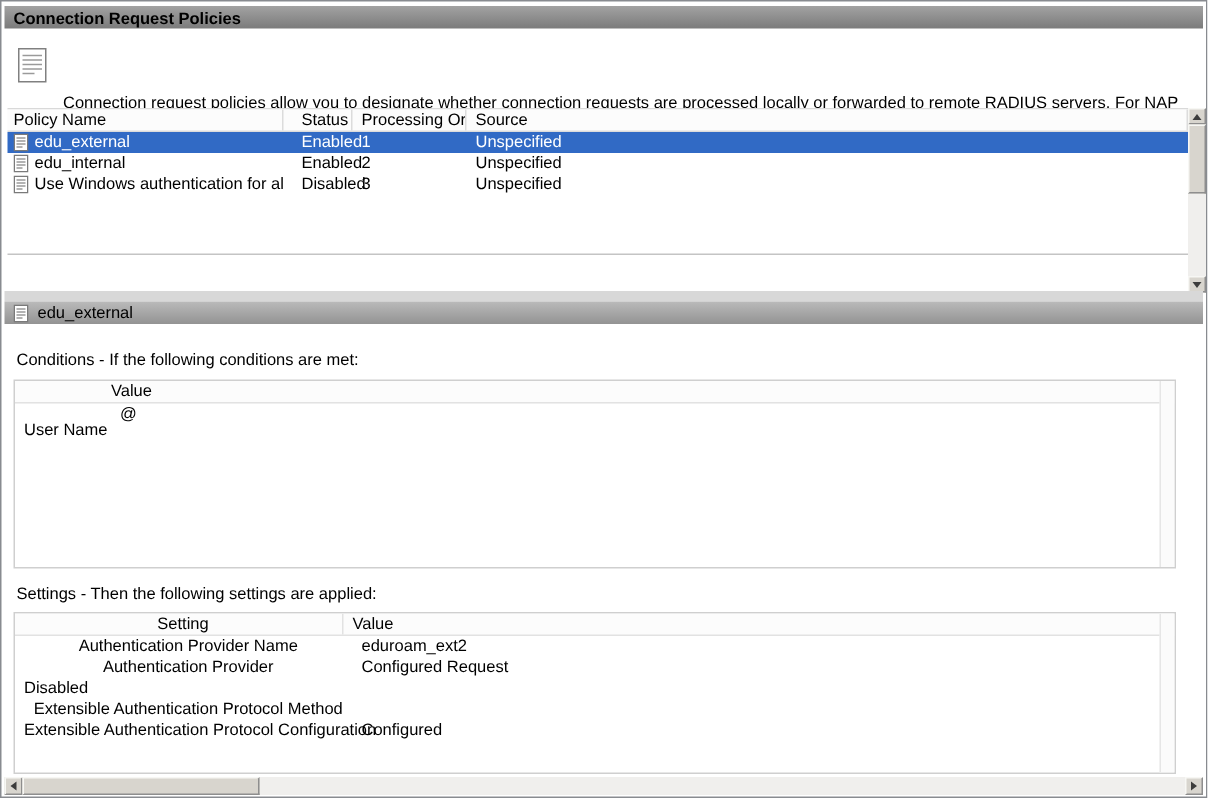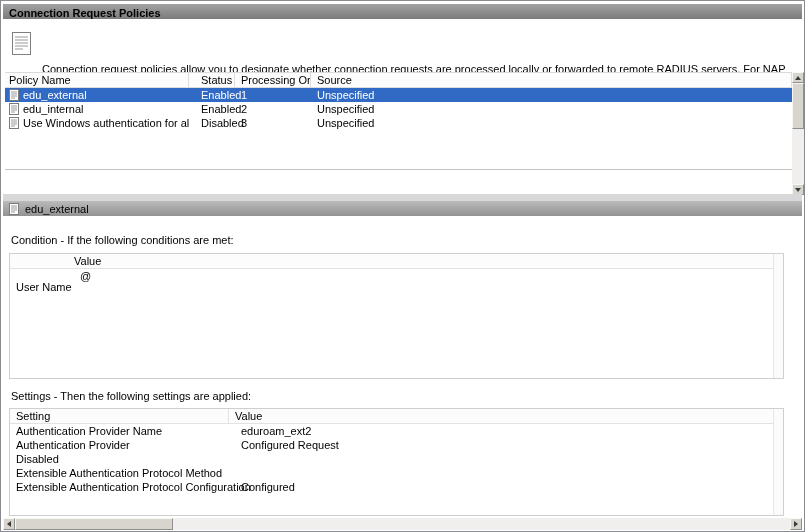--- a/index.html
+++ b/index.html
@@ -50,21 +50,21 @@
   #cond-label{top:233px;}
   #set-label{top:389px;}
   
   .box{position:absolute;left:8px;width:775px;background:#fff;border:1px solid #cfcfcf;box-sizing:border-box;overflow:hidden;}
   #conditions-box{top:252px;height:126px;}
   #settings-box{top:407px;height:108px;}
   .box-head{display:flex;height:15px;background:#fcfcfc;border-bottom:1px solid #e2e2e2;box-sizing:border-box;}
   .bh{box-sizing:border-box;border-right:1px solid #e2e2e2;line-height:14px;white-space:nowrap;overflow:hidden;}
   .cc1{width:58px;padding-left:6px;margin-top:21px;}
   .cc2{flex:1;padding-left:6px;}
-  .sc1{width:219px;padding-left:6px;}
+  .sc1{width:219px;padding-left:6px;text-align:center;}
   .sc2{flex:1;padding-left:6px;}
   .box-row{display:flex;height:14px;align-items:center;white-space:nowrap;}
   .vgutter{position:absolute;top:0;right:0;bottom:0;width:9px;background:#fbfbfb;border-left:1px solid #e6e6e6;}
   
   .vsb{position:absolute;left:791px;top:71px;width:12px;height:123px;background:#f0efed;display:flex;flex-direction:column;}
   .hsb{position:absolute;left:2px;right:2px;bottom:1px;height:12px;background:#f0efed;display:flex;}
   .sb-btn{
     flex:none;background:#d8d5ce;box-sizing:border-box;
     border:1px solid;border-color:#f7f7f4 #8e8e8e #8e8e8e #f7f7f4;
     display:flex;align-items:center;justify-content:center;
@@ -166,21 +166,21 @@
   <div class="subheader">
     <span class="row-icon">
       <svg width="10" height="12" viewBox="0 0 10 12">
           <rect x="0.5" y="0.5" width="9" height="11" fill="#fff" stroke="#7a7a7a"></rect>
           <path d="M2 3h6M2 5h6M2 7h6M2 9h4" stroke="#9a9a9a" stroke-width="1" fill="none"></path>
         </svg>
     </span>
     <span>edu_external</span>
   </div>
 
-  <div class="section-label" id="cond-label">Condition - If the following conditions are met:</div>
+  <div class="section-label" id="cond-label">Conditions - If the following conditions are met:</div>
   <div class="box" id="conditions-box">
     <div class="box-head">
       <div class="bh cc1">Condition</div>
       <div class="bh cc2">Value</div>
     </div>
     <div class="box-row">
       <span class="cc1">User Name</span>
       <span class="cc2">@</span>
     </div>
     <div class="vgutter"></div>

